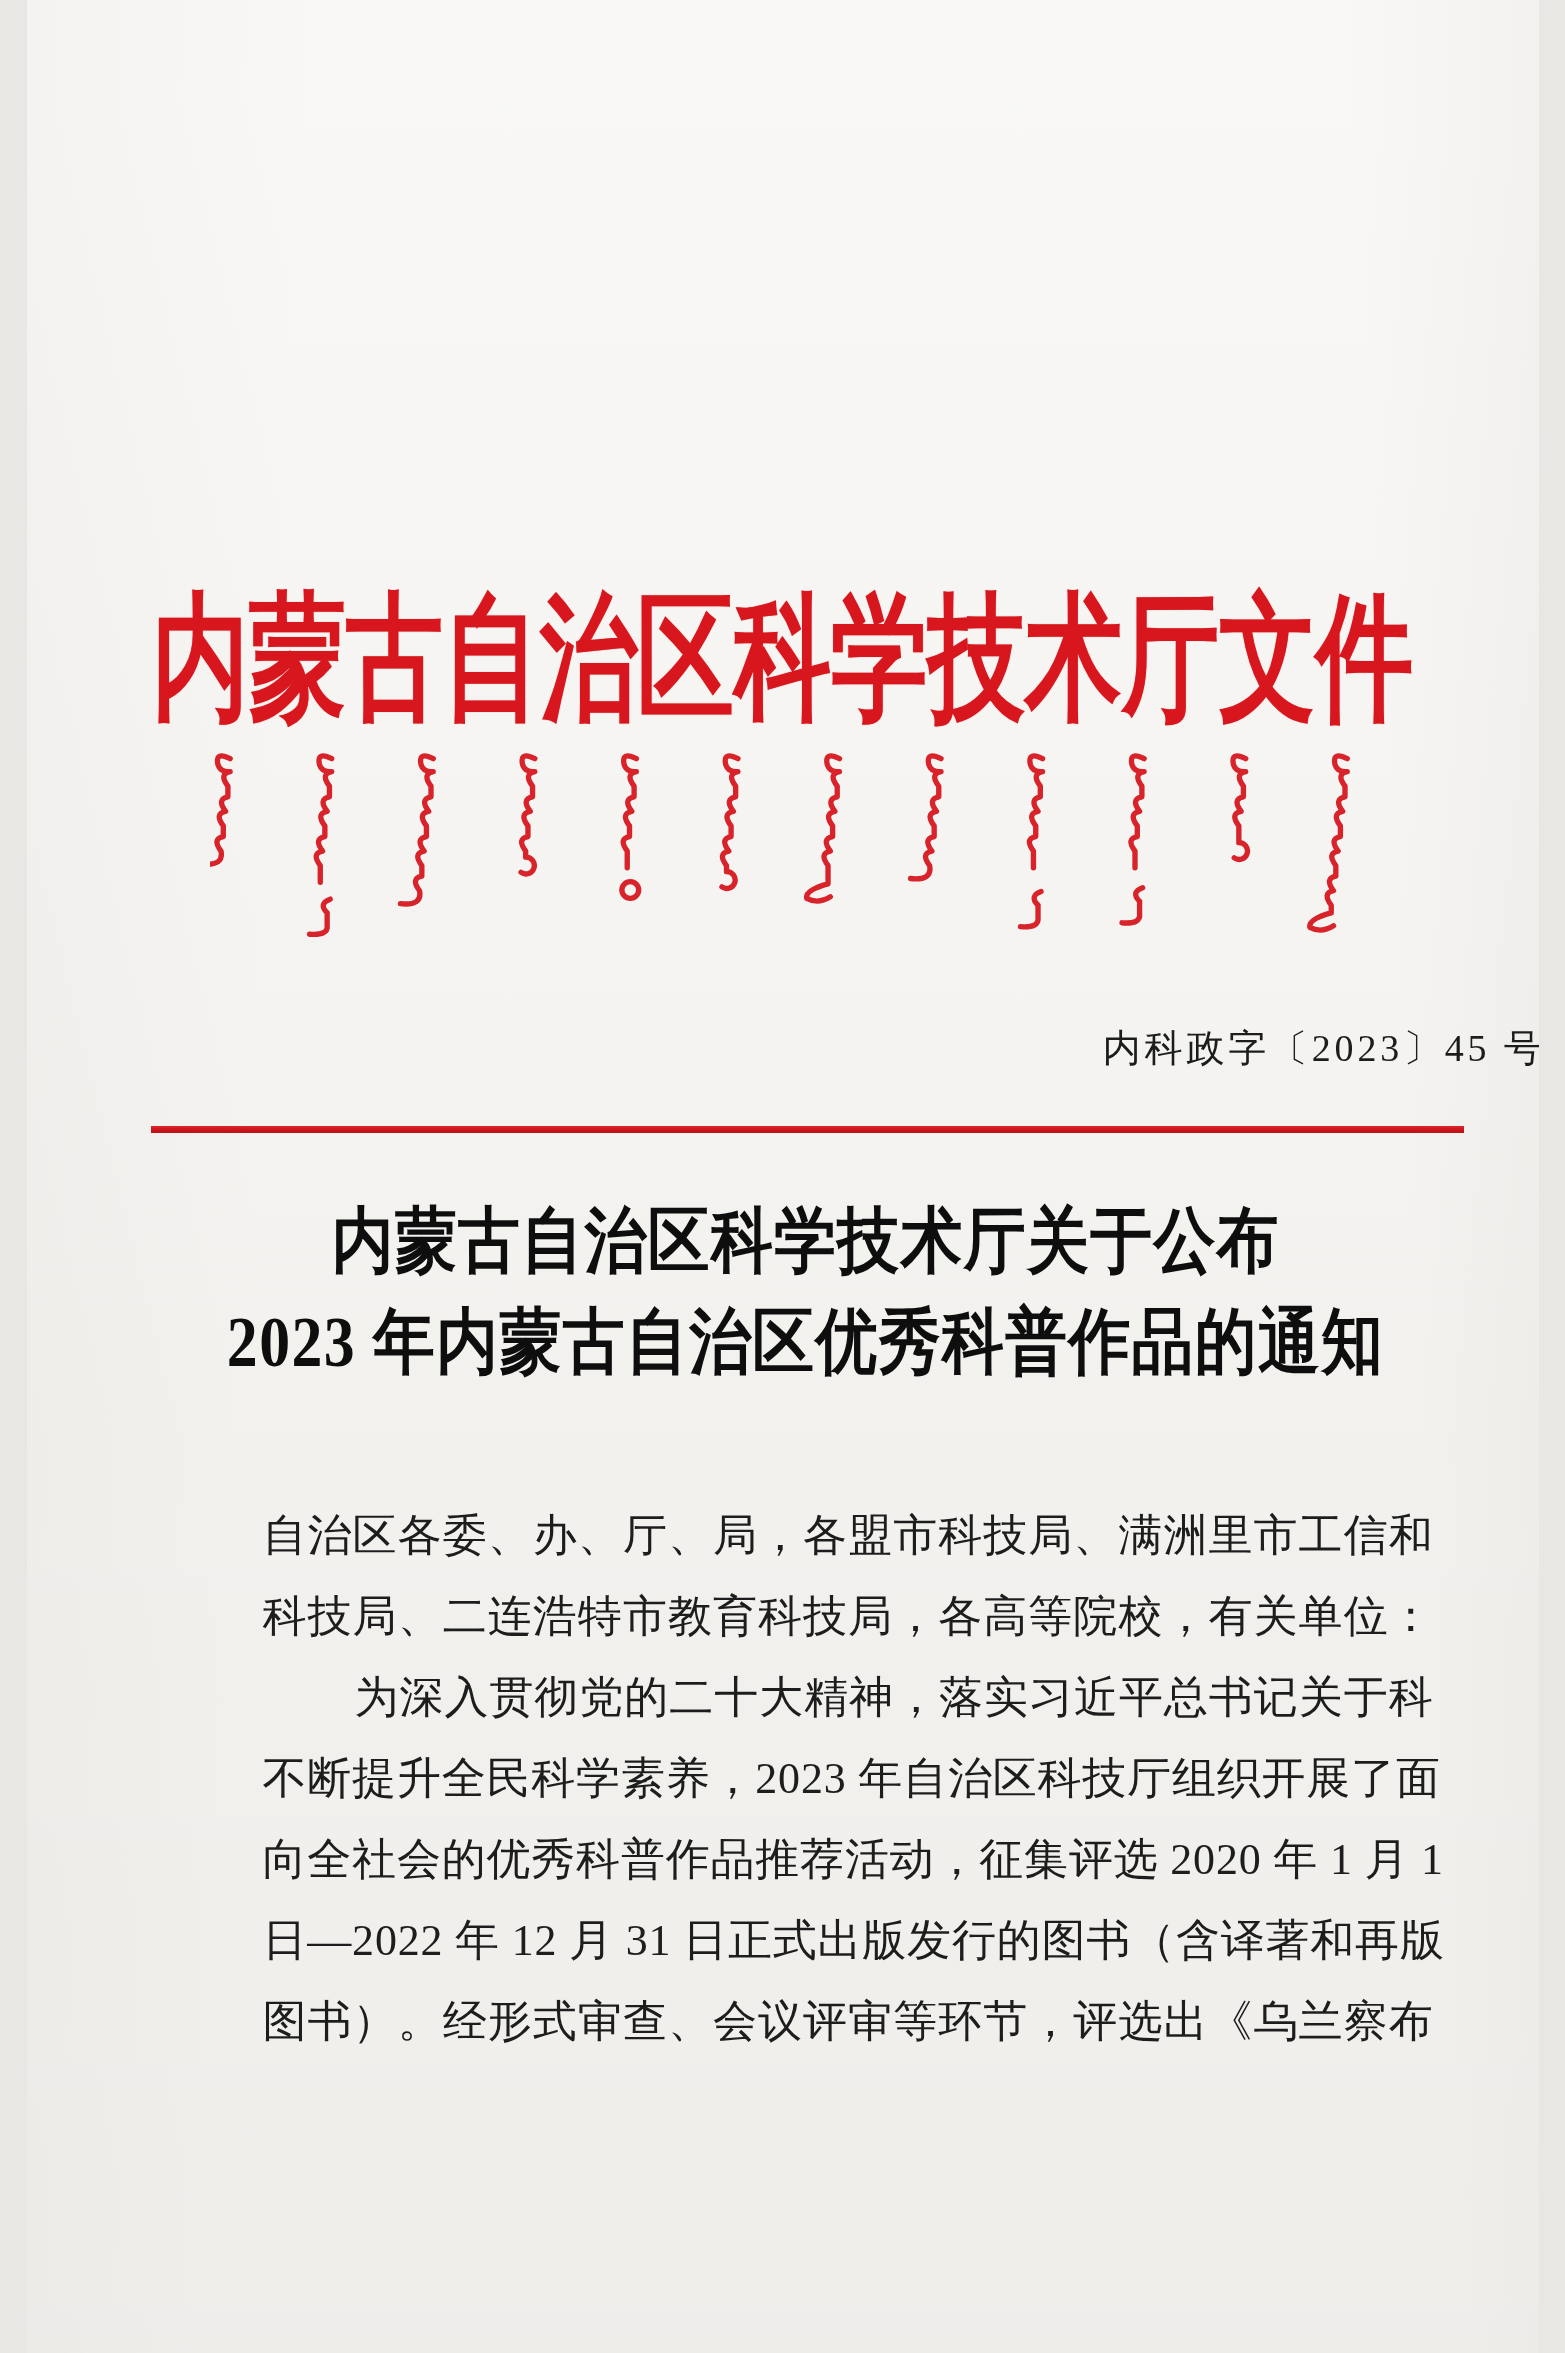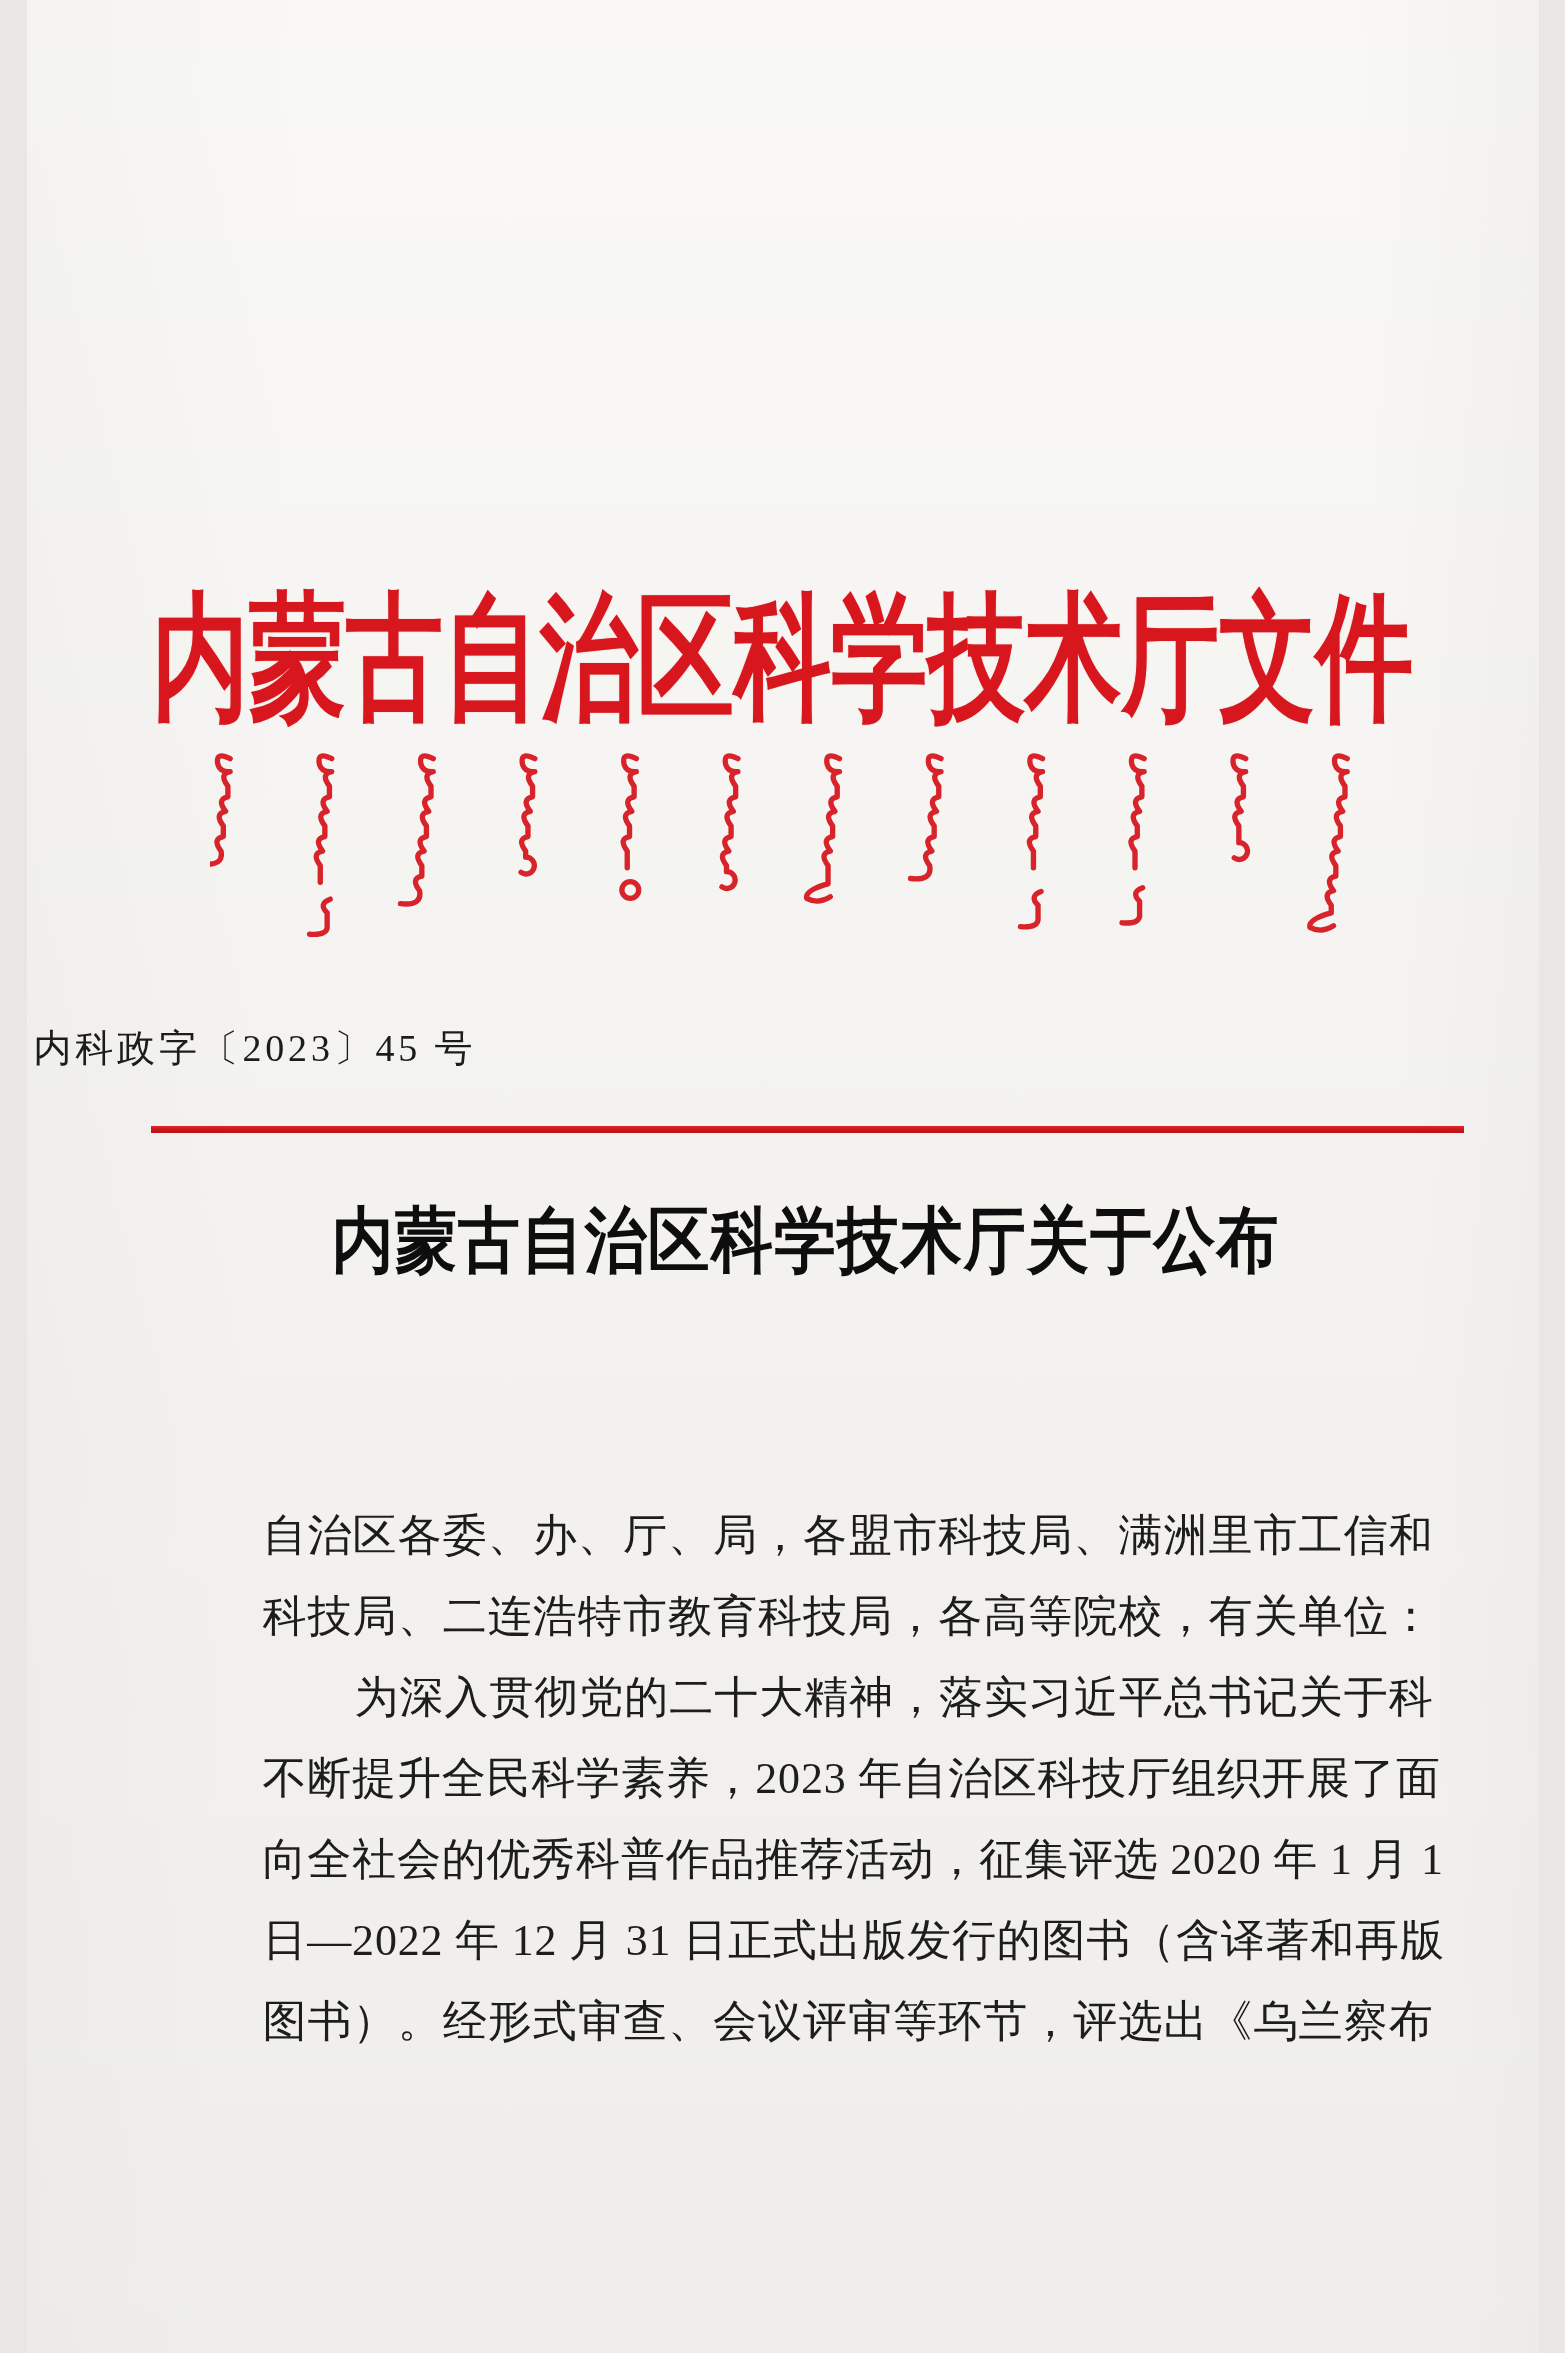--- a/index.html
+++ b/index.html
@@ -43,21 +43,21 @@
     transform: translateX(-50%);
     width: 1146px;
     height: 197px;
   }
 
   .doc-number {
     position: absolute;
     top: 1023px;
     left: 0;
     width: 100%;
-    text-align: left;
+    text-align: right;
     font-size: 38px;
     letter-spacing: 3.8px;
     color: #1c1c1c;
     font-family: "Liberation Serif", "DejaVu Serif", serif;
     padding-left: 7px;
   }
 
   .red-rule {
     position: absolute;
     top: 1126px;
@@ -137,20 +137,23 @@
   </div>
 
   <div class="doc-number">内科政字〔2023〕45 号</div>
 
   <div class="red-rule"></div>
 
   <div class="doc-title title-line1">
     <span class="stretch">内蒙古自治区科学技术厅关于公布</span>
   </div>
 
+  <div class="doc-title title-line2">
+    <span class="stretch">2023 年内蒙古自治区优秀科普作品的通知</span>
+  </div>
 
   <div class="body-block">
     <div class="body-line">自治区各委、办、厅、局，各盟市科技局、满洲里市工信和</div>
     <div class="body-line">科技局、二连浩特市教育科技局，各高等院校，有关单位：</div>
     <div class="body-line indent">为深入贯彻党的二十大精神，落实习近平总书记关于科</div>
     <div class="body-line">不断提升全民科学素养，2023 年自治区科技厅组织开展了面</div>
     <div class="body-line">向全社会的优秀科普作品推荐活动，征集评选 2020 年 1 月 1</div>
     <div class="body-line">日—2022 年 12 月 31 日正式出版发行的图书（含译著和再版</div>
     <div class="body-line">图书）。经形式审查、会议评审等环节，评选出《乌兰察布</div>
   </div>

